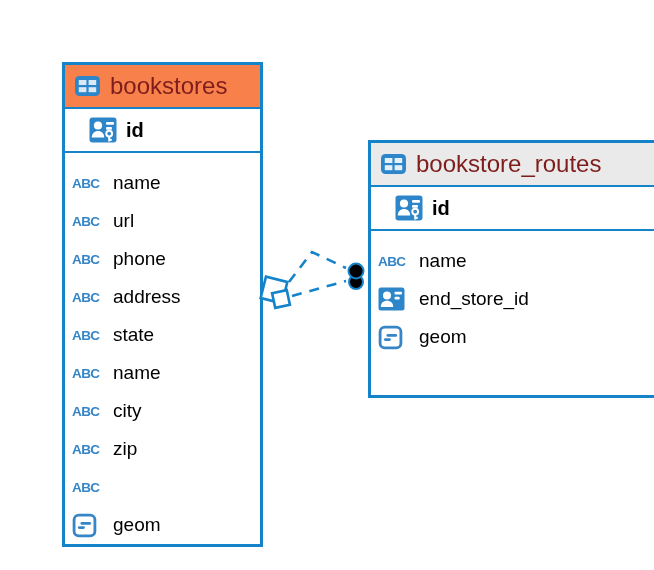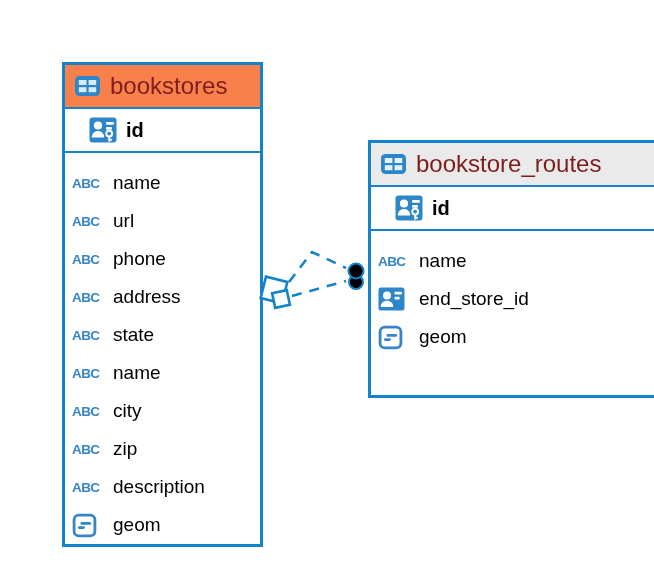--- a/index.html
+++ b/index.html
@@ -147,21 +147,20 @@
       <div class="field-row">
         <span class="type-cell">
             <span class="abc">ABC</span>
           </span>
         <span>zip</span>
       </div>
       <div class="field-row">
         <span class="type-cell">
             <span class="abc">ABC</span>
           </span>
-        <span>description</span>
       </div>
       <div class="field-row">
         <span class="type-cell">
           <svg width="25" height="25" viewBox="0 0 24 24">
             <rect x="2" y="2" width="20" height="20" rx="4.5" fill="none" stroke="#3585C7" stroke-width="2.7"></rect>
             <line x1="9.5" y1="10" x2="17" y2="10" stroke="#3585C7" stroke-width="2.7" stroke-linecap="round"></line>
             <line x1="7" y1="14" x2="11" y2="14" stroke="#3585C7" stroke-width="2.7" stroke-linecap="round"></line>
           </svg>
         </span>
         <span>geom</span>

